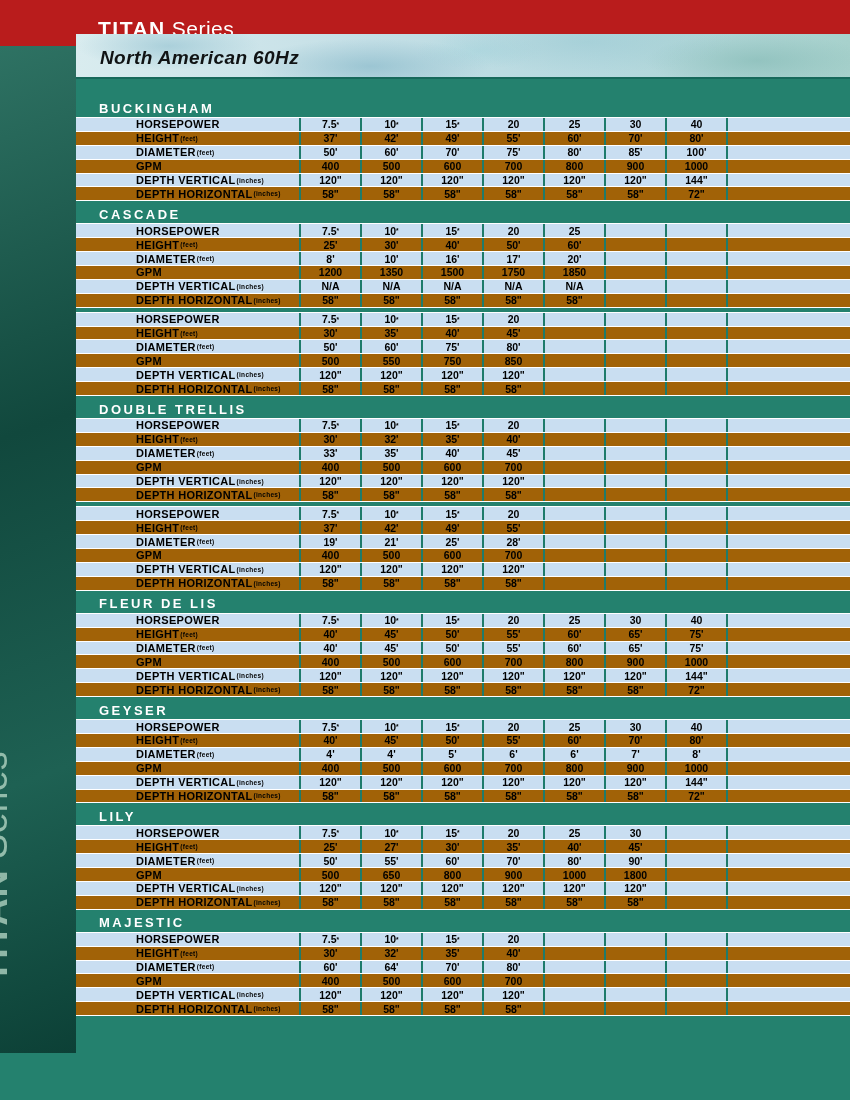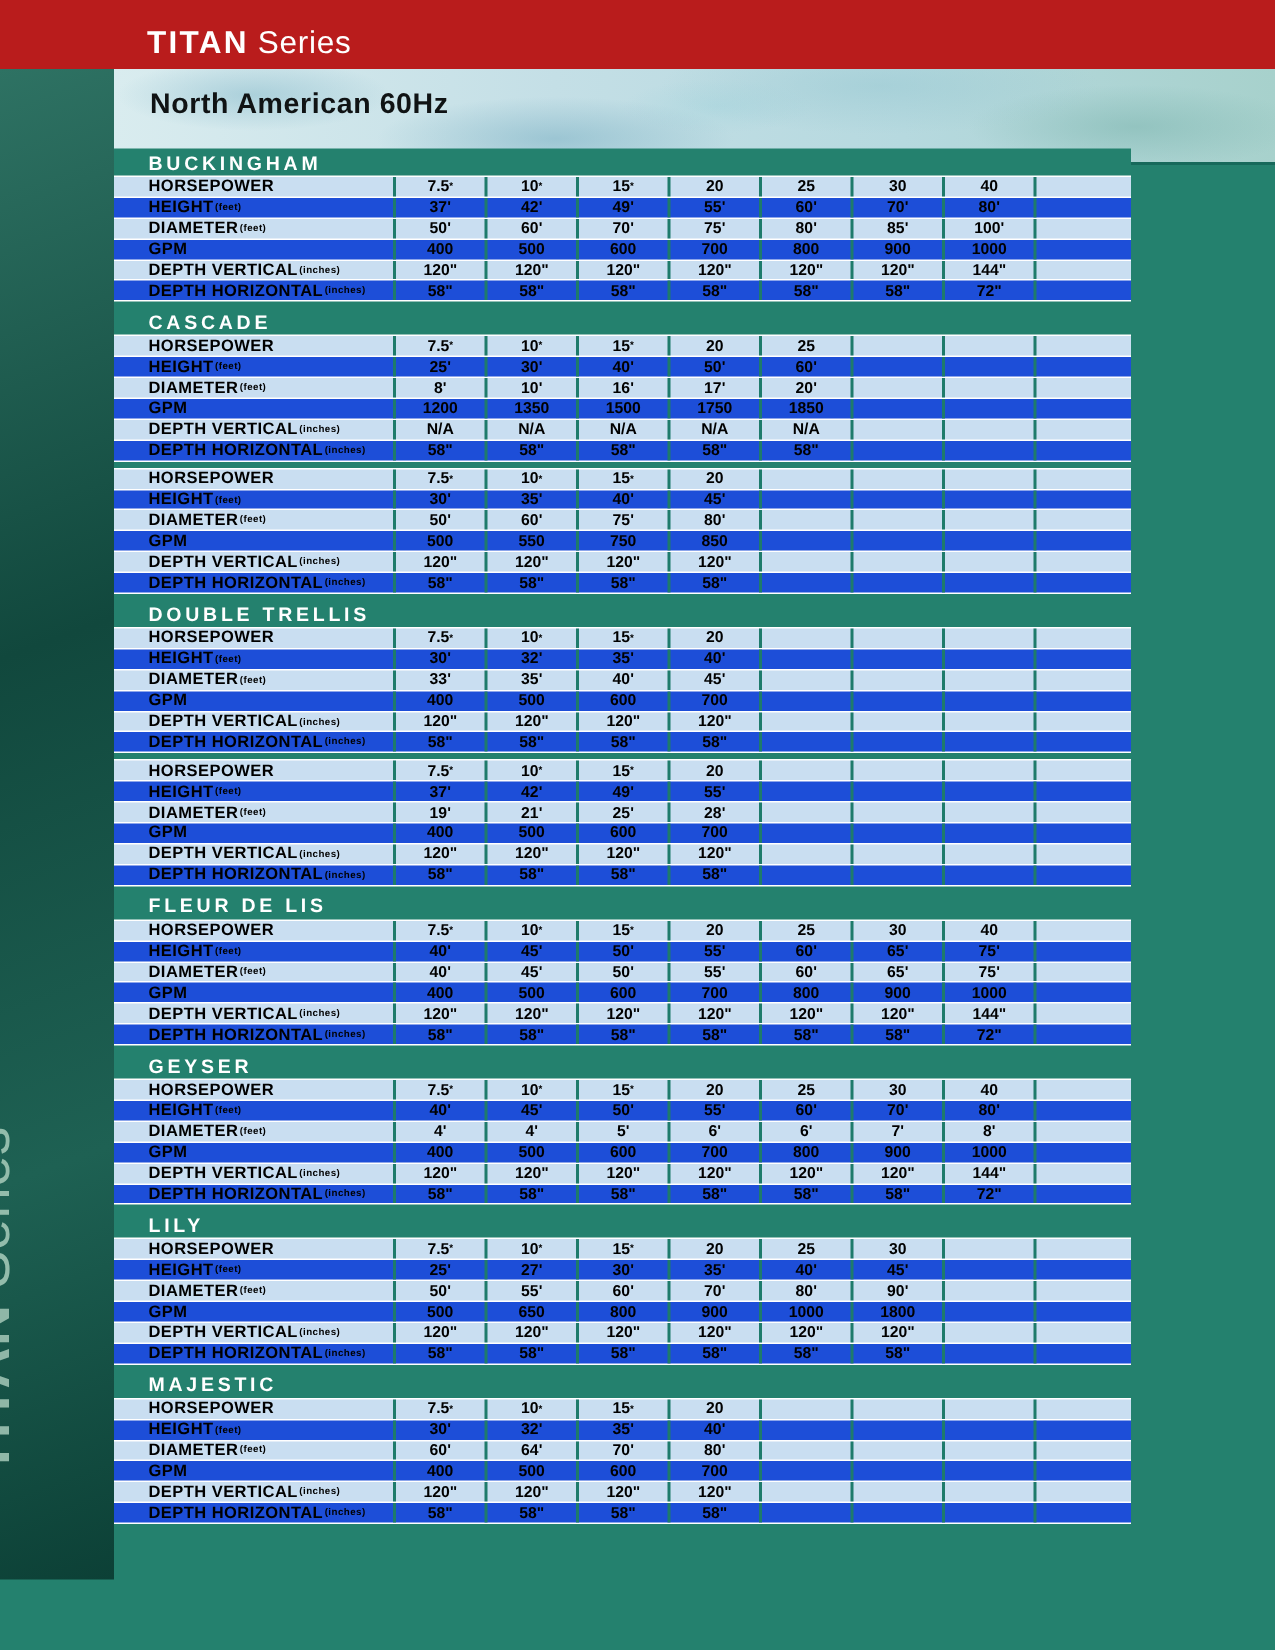--- a/index.html
+++ b/index.html
@@ -32,53 +32,54 @@
     position:absolute;left:16px;bottom:70px;
     transform:rotate(-90deg);transform-origin:left bottom;
     white-space:nowrap;
     color:#8FB7A7;font-size:38px;line-height:44px;
   }
   .sidebar-vertical-title .b{font-weight:700;letter-spacing:1px;}
   .sidebar-vertical-title .r{font-weight:400;margin-left:10px;color:#93BCAB;}
 
   
   .watercolor-banner{
-    position:absolute;left:76px;top:46px;width:774px;height:64px;
+    position:absolute;left:76px;top:34px;width:774px;height:45px;
     background:
       radial-gradient(130px 34px at 12% 28%, rgba(138,188,204,.55), transparent 70%),
       radial-gradient(170px 40px at 38% 75%, rgba(116,172,192,.50), transparent 70%),
       radial-gradient(210px 46px at 66% 18%, rgba(148,198,208,.45), transparent 70%),
       radial-gradient(160px 40px at 88% 62%, rgba(126,182,176,.55), transparent 70%),
       radial-gradient(90px 26px at 52% 40%, rgba(170,214,222,.6), transparent 70%),
       linear-gradient(90deg,#D9ECEF 0%,#C4DFE6 38%,#B6D9DF 68%,#A7D1CC 100%);
     border-bottom:2px solid #17695B;
     box-sizing:border-box;
+    font-style:italic;
   }
   .region-subtitle{
     position:absolute;left:24px;top:13px;
     color:#101314;font-size:19px;font-weight:700;letter-spacing:.4px;
   }
 
   
   .tables{
-    position:absolute;left:76px;top:97px;width:678px;
+    position:absolute;left:76px;top:97px;width:774px;
   }
   .model-section{margin-top:4px;}
   .model-section:first-child{margin-top:2px;}
   .model-header{
     height:18px;background:#24816E;display:flex;align-items:center;
   }
   .model-name{
     color:#FFFFFF;font-weight:700;font-size:13px;letter-spacing:2.5px;
     padding-left:23px;
   }
   .rows{background:#FFFFFF;display:flex;flex-direction:column;row-gap:1px;padding:1px 0;}
-  .row{display:flex;height:12.9px;}
+  .row{display:flex;height:12.9px;padding-left:37px;}
   .row.blue{background:#C9DEF1;}
-  .row.peach{background:#1d4ed8;}
+  .row.peach{background:#a16207;}
   .label-cell{
     width:186px;box-sizing:border-box;display:flex;align-items:center;
     padding-left:23px;
     font-weight:700;font-size:11px;color:#000;letter-spacing:.3px;
   }
   .label-cell sup{font-size:6.5px;font-weight:700;margin-left:1px;}
   .data-cell{
     width:61px;box-sizing:border-box;border-left:2px solid #1E7B6B;
     display:flex;align-items:center;justify-content:center;
     font-weight:700;font-size:10.5px;color:#000;

